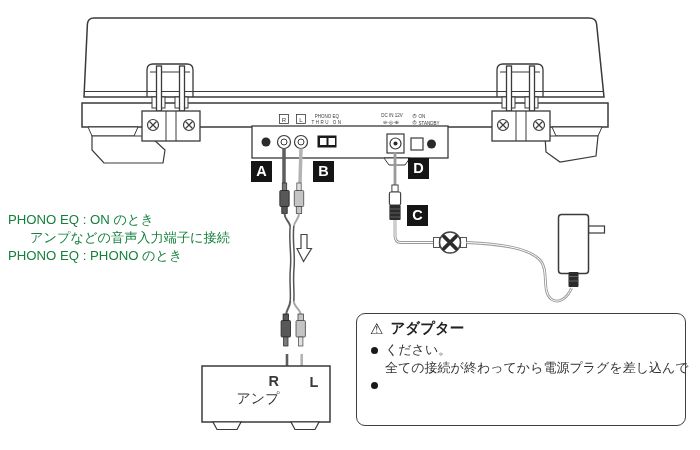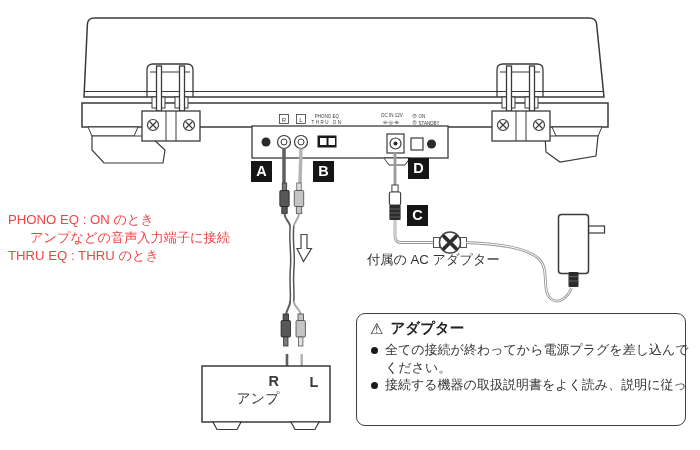--- a/index.html
+++ b/index.html
@@ -10,21 +10,21 @@
   #lineart{position:absolute;left:0;top:0;width:700px;height:450px;}
   svg text{font-family:"Liberation Sans","DejaVu Sans",sans-serif;fill:#3a3a3a;}
 
   .clabel{
     position:absolute;width:21px;height:21px;background:#151515;color:#ffffff;
     display:flex;align-items:center;justify-content:center;
     font-size:14.5px;font-weight:bold;line-height:1;
   }
   .note-left{
     position:absolute;left:8px;top:211px;font-size:13.2px;line-height:18px;
-    white-space:nowrap;color:#ef4444;
+    white-space:nowrap;color:#15803d;
   }
   .note-left .indent{padding-left:22px;text-align:right;}
   .adapter-caption{
     position:absolute;left:367px;top:251px;font-size:13.2px;white-space:nowrap;color:#333333;
   }
   .amp-name{
     position:absolute;left:202px;top:390px;width:112px;text-align:center;
     font-size:14px;color:#333333;font-family:Liberation Serif, serif;
   }
   .caution{
@@ -210,42 +210,40 @@
   </svg>
 
   <div class="clabel" style="left:251px;top:161px">A</div>
   <div class="clabel" style="left:313px;top:161px">B</div>
   <div class="clabel" style="left:408px;top:158px">D</div>
   <div class="clabel" style="left:407px;top:205px">C</div>
 
   <div class="note-left">
     <div>PHONO EQ : ON のとき</div>
     <div class="indent">アンプなどの音声入力端子に接続</div>
-    <div>THRU EQ : THRU のとき</div>
+    <div>PHONO EQ : PHONO のとき</div>
   </div>
 
-  <div class="adapter-caption">付属の AC アダプター</div>
 
   <div class="amp-name">アンプ</div>
 
   <div class="caution">
     <div class="caution-title">
       <span class="warn">⚠</span>
       <span>アダプター</span>
     </div>
     <div class="caution-bullets">
       <div class="bullet">
         <span class="dot"></span>
         <span class="btext">
+          <div>ください。</div>
           <div>全ての接続が終わってから電源プラグを差し込んで</div>
-          <div>ください。</div>
         </span>
       </div>
       <div class="bullet">
         <span class="dot"></span>
         <span class="btext">
-          <div>接続する機器の取扱説明書をよく読み、説明に従っ</div>
         </span>
       </div>
     </div>
   </div>
 
 </div>
 
 </body></html>

